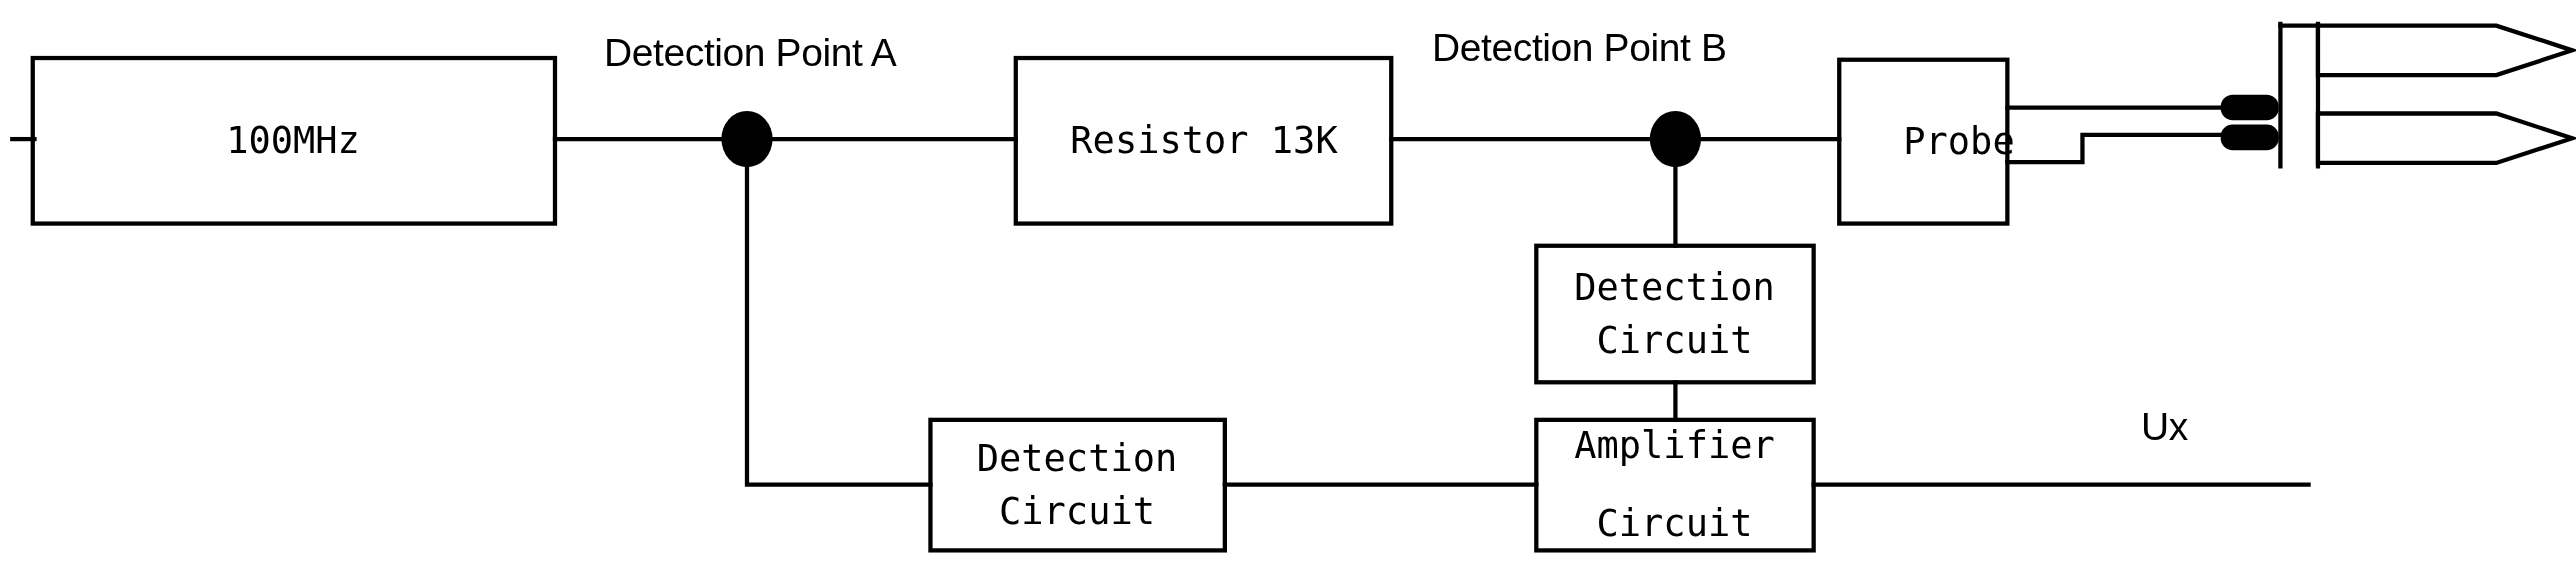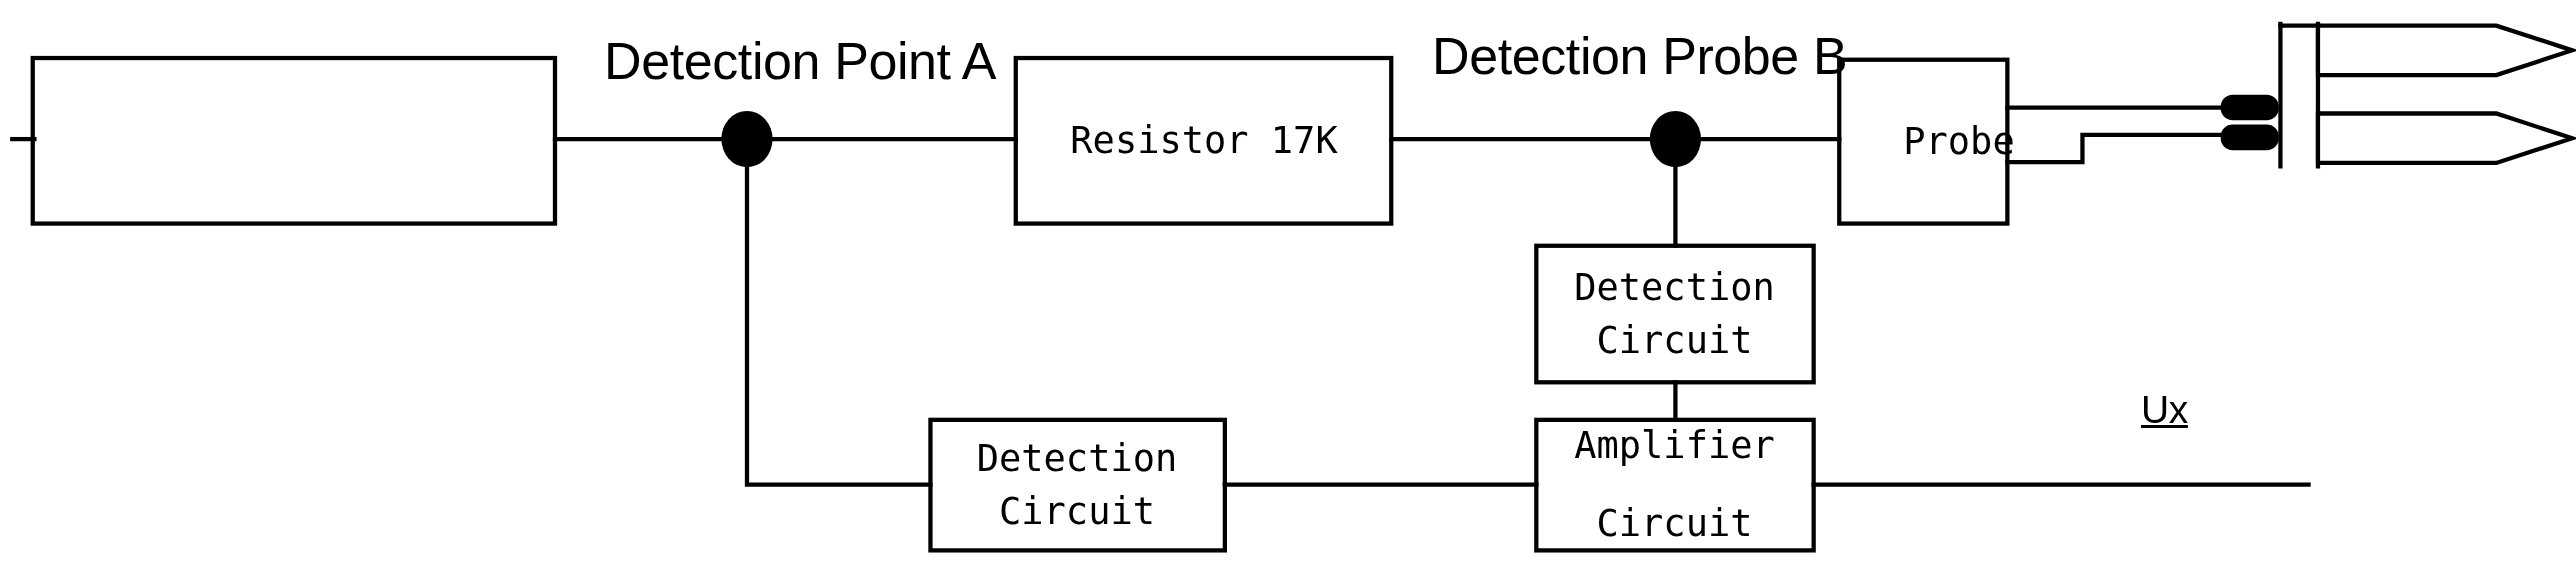--- a/index.html
+++ b/index.html
@@ -60,21 +60,21 @@
     color: #000000;
     letter-spacing: 0px;
     white-space: pre;
     text-align: center;
     pointer-events: none;
   }
   .box-label span { display: block; }
   .free-label {
     position: absolute;
     font-family: "Liberation Sans", sans-serif;
-    font-size: 52px;
+    font-size: 39px;
     color: #000000;
     white-space: nowrap;
     letter-spacing: -0.4px;
   }
   .free-label.sans-ux {
     font-size: 39px;
   }
 </style>
 </head>
 <body>
@@ -125,24 +125,25 @@
     <path class="needle" d="M 2716 30 L 2925 30 L 3014 59 L 2925 88 L 2716 88 Z"></path>
 
     <path class="needle" d="M 2716 133 L 2925 133 L 3014 162 L 2925 191 L 2716 191 Z"></path>
 
     <ellipse class="node-dot" cx="875" cy="163" rx="30" ry="33"></ellipse>
     <ellipse class="node-dot" cx="1963" cy="163" rx="30" ry="33"></ellipse>
 
   </svg>
 
   <div class="box-label" style="left:32px; top:58px; width:522px; height:166px;">
+    <span>100MHz</span>
   </div>
 
   <div class="box-label" style="left:1016px; top:58px; width:376px; height:166px;">
-    <span>Resistor 17K</span>
+    <span>Resistor 13K</span>
   </div>
 
   <div class="box-label" style="left:1839px; top:60px; width:168px; height:164px;padding-left:36px;">
     <span>Probe</span>
   </div>
 
   <div class="box-label" style="left:1536px; top:246px; width:277px; height:137px;">
     <span>Detection</span>
     <span>Circuit</span>
   </div>
@@ -152,18 +153,18 @@
     <span>Circuit</span>
   </div>
 
   <div class="box-label" style="left:930px; top:420px; width:294px; height:131px;">
     <span>Detection</span>
     <span>Circuit</span>
   </div>
 
   <div class="free-label" style="left:604px; top:31px;">Detection Point A</div>
 
-  <div class="free-label" style="left:1432px; top:25.6px;">Detection Probe B</div>
+  <div class="free-label" style="left:1432px; top:25.6px;">Detection Point B</div>
 
-  <div class="free-label sans-ux" style="left:2141px; top:388px;text-decoration:underline;">Ux</div>
+  <div class="free-label sans-ux" style="left:2141px; top:405px;">Ux</div>
 
 </div>
 
 
 </body></html>

